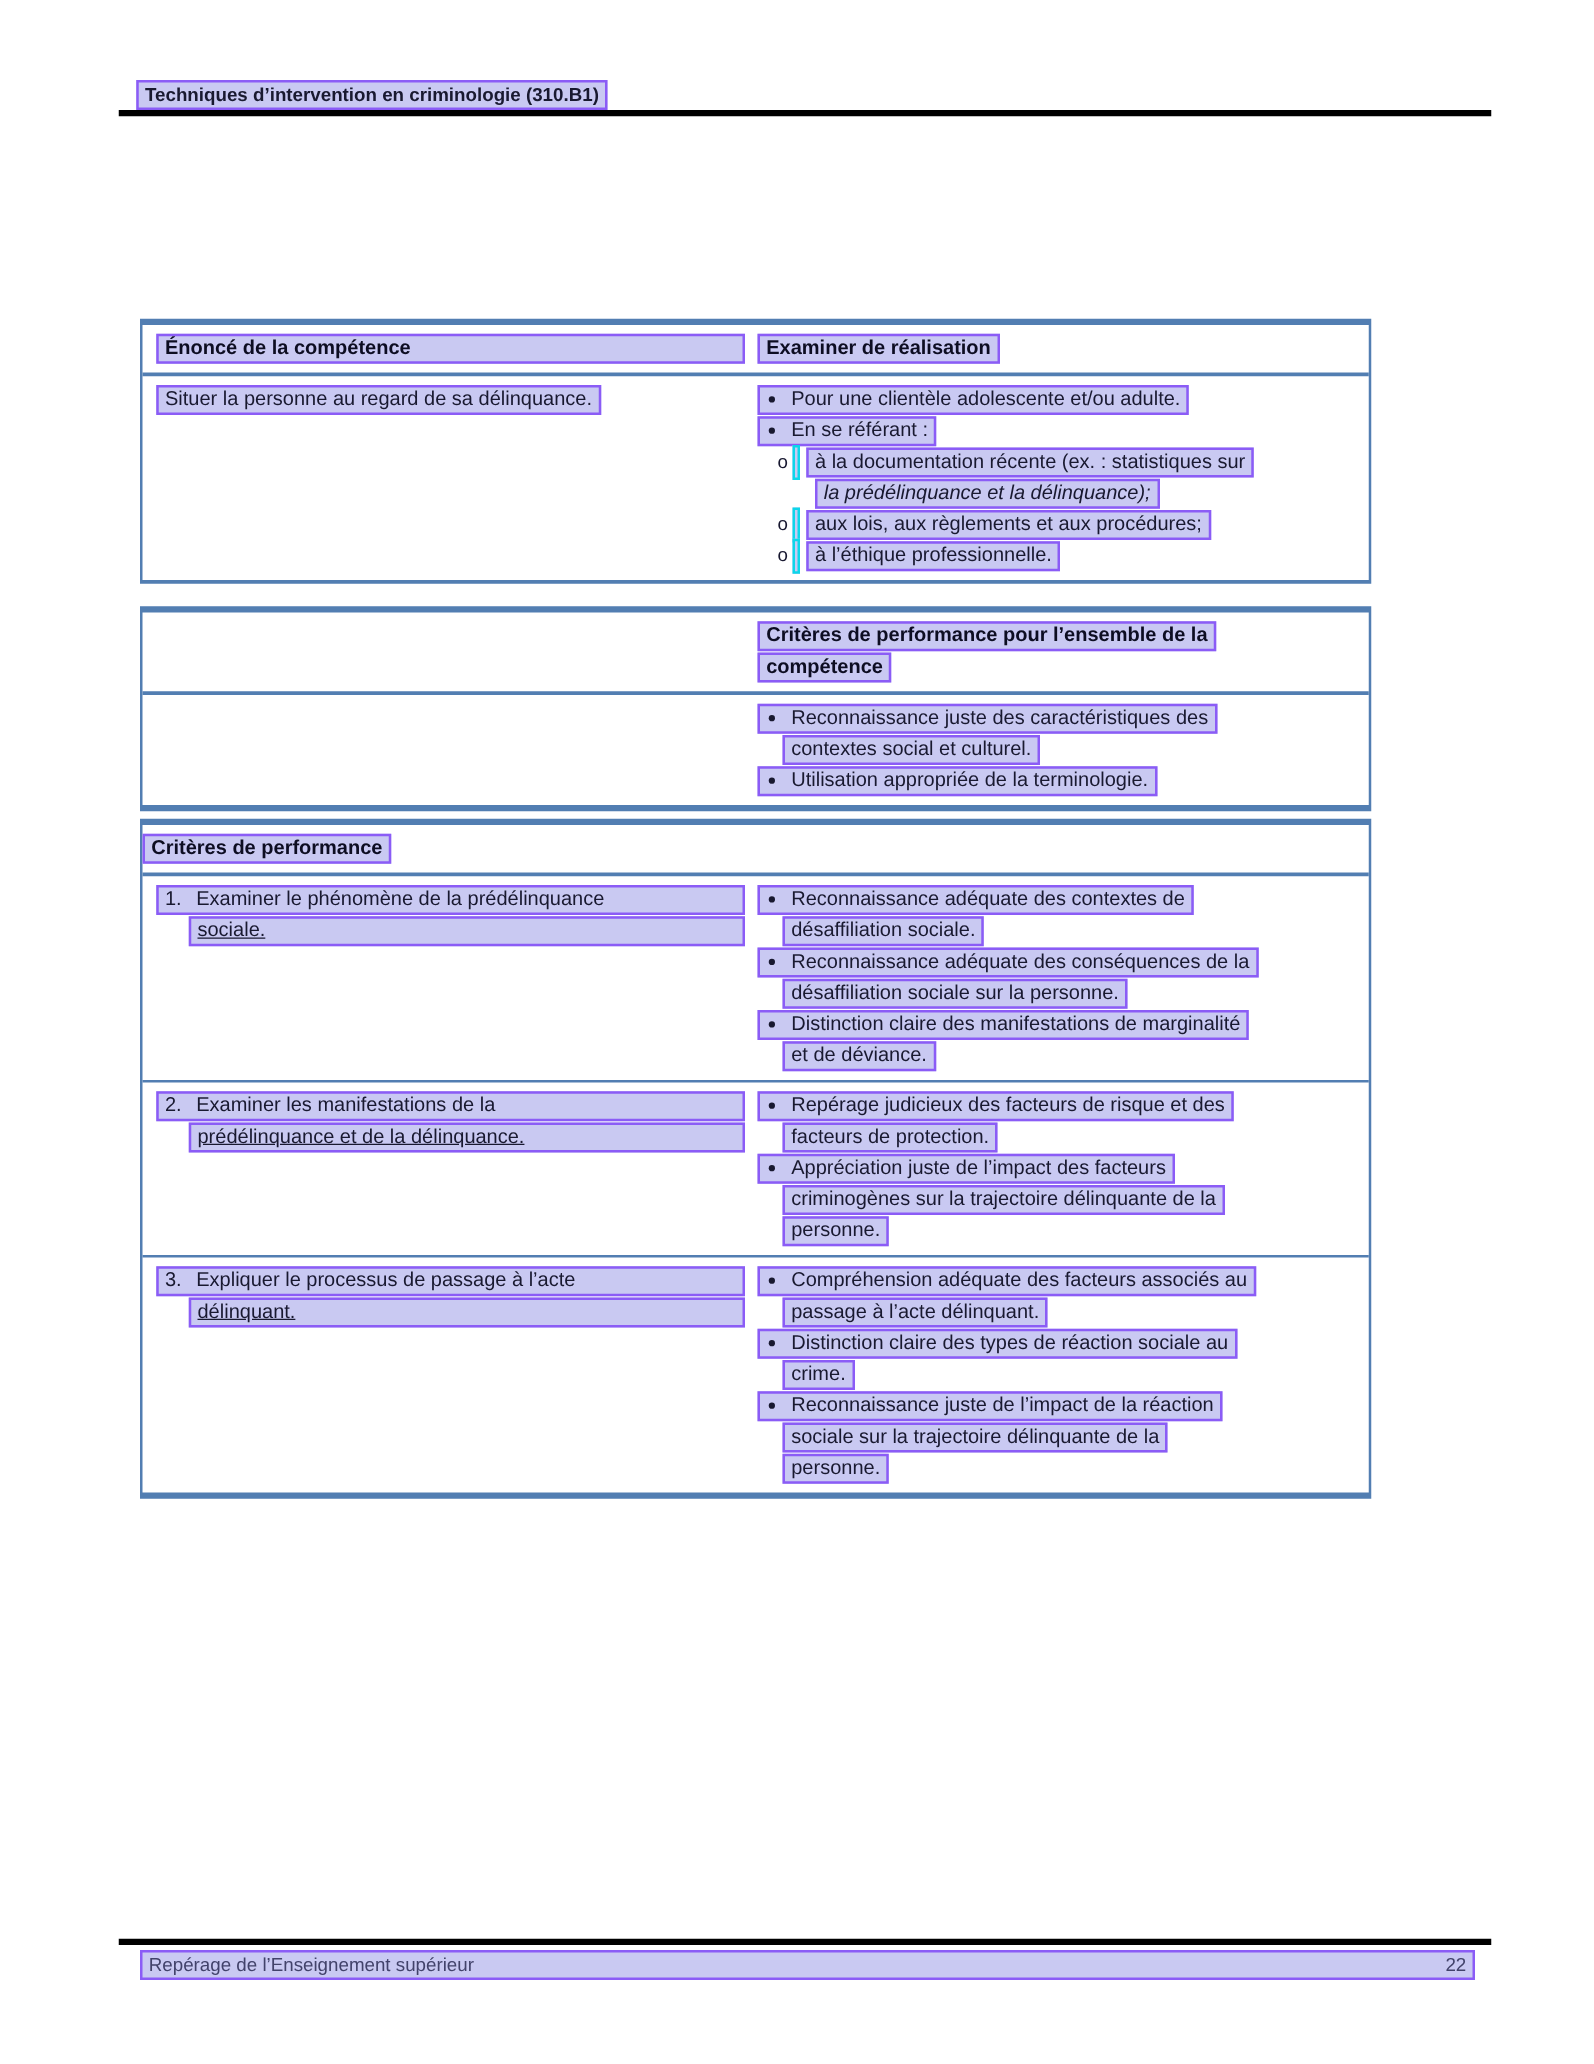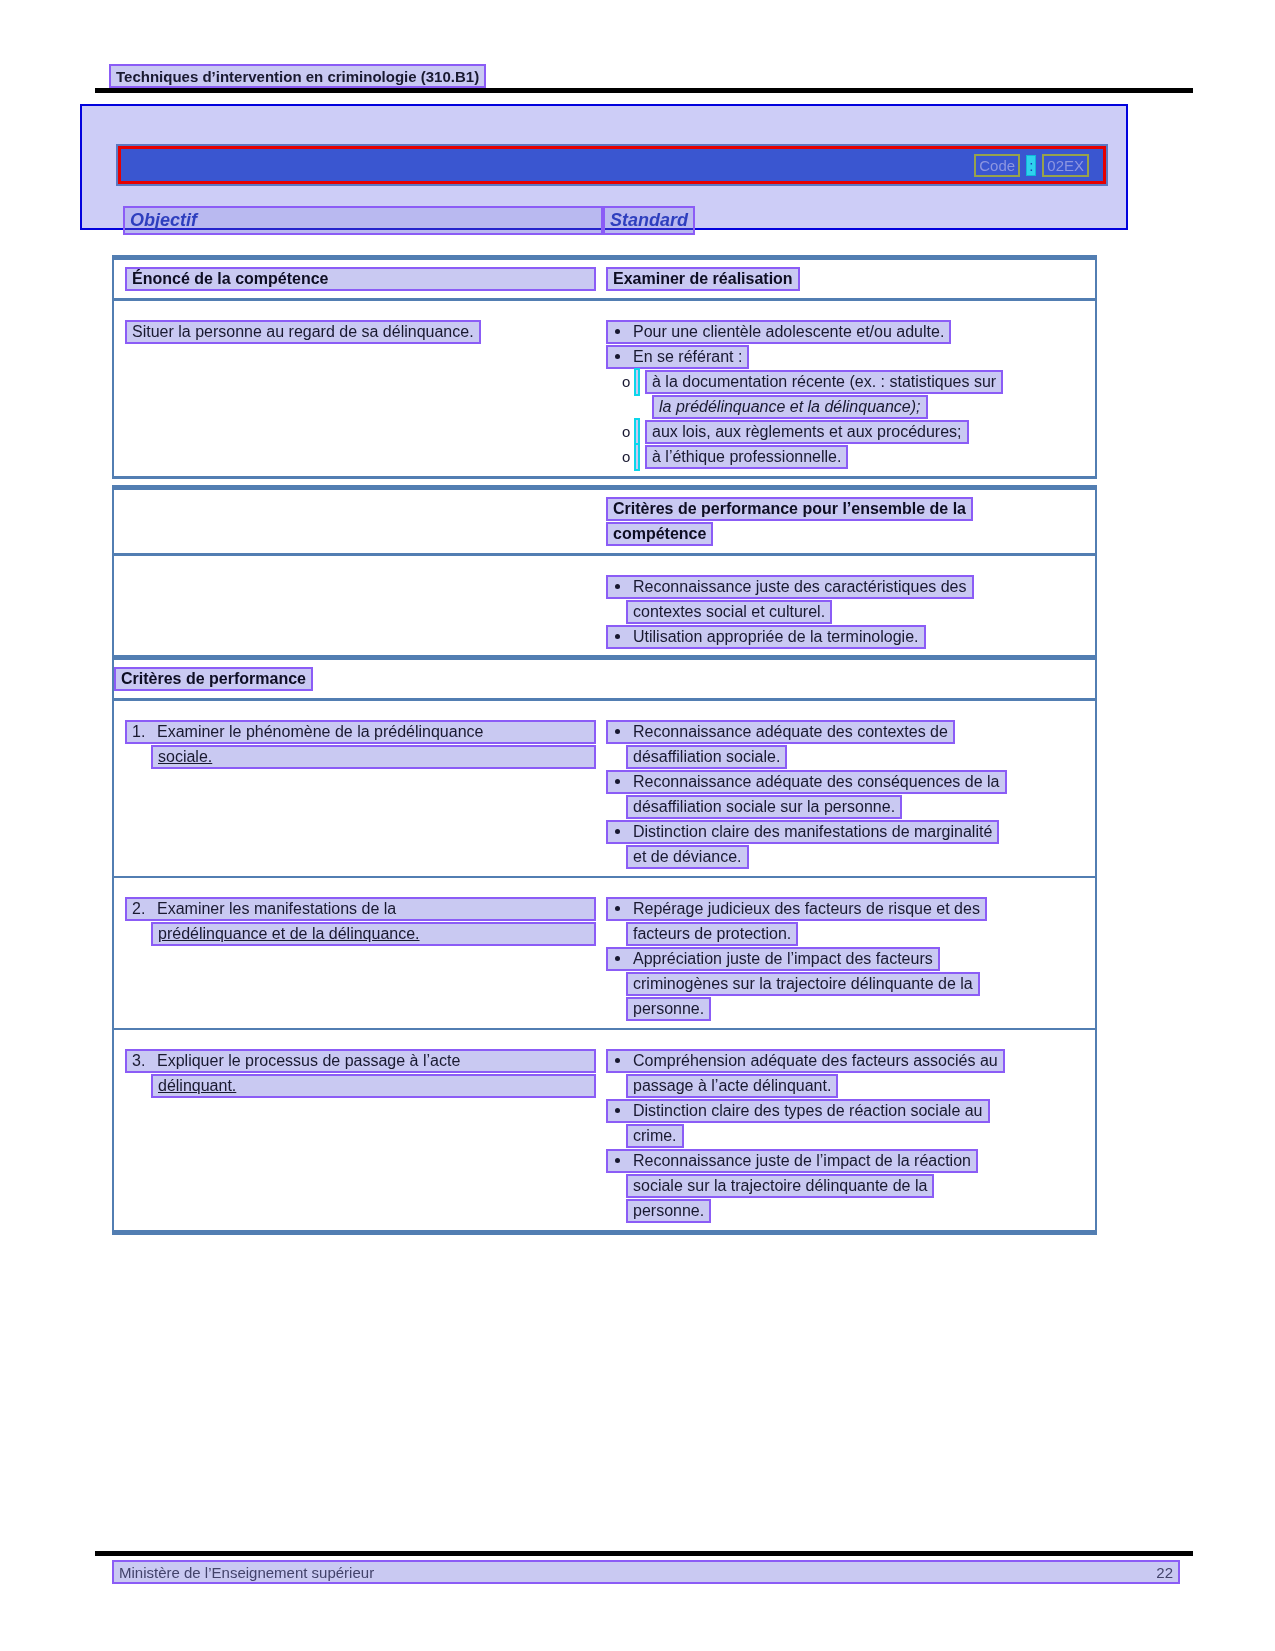--- a/index.html
+++ b/index.html
@@ -56,47 +56,36 @@
 
   
   .tbl {
     position:absolute; left:112px; width:985px; box-sizing:border-box;
     border:2px solid #527eb2; border-top-width:5px; background:#ffffff;
   }
   .tbl1 { top:255px; border-bottom-width:3px; }
   .tbl2 { top:485px; border-bottom-width:5px; }
   .tbl3 { top:655px; border-bottom-width:5px; }
   .thead { display:flex; padding:6px 0 7px; border-bottom:3px solid #527eb2; }
-  .trow  { display:flex; padding:18px 0 7px; }
+  .trow  { display:flex; padding:6px 0 7px; }
   .trow + .trow { border-top:2px solid #527eb2; }
   .cell { box-sizing:border-box; }
   .cell.left  { width:492px; padding-left:11px; padding-right:10px; }
   .cell.right { flex:1; padding-right:8px; }
 </style>
 </head>
 <body>
 
 <div class="page">
 
   <div class="doc-title">
     <span class="hl">Techniques d’intervention en criminologie (310.B1)</span>
   </div>
   <div class="rule rule-top"></div>
 
-  <div class="banner">
-    <div class="bar">
-      <span class="code-box">Code</span>
-      <span class="colon-box">:</span>
-      <span class="code-box">02EX</span>
-    </div>
-    <div class="heads">
-      <span class="hl head-box head-obj">Objectif</span>
-      <span class="hl head-box">Standard</span>
-    </div>
-  </div>
 
   <div class="tbl tbl1">
     <div class="thead">
       <div class="cell left">
         <div class="line">
           <span class="hl bold stretch">Énoncé de la compétence</span>
         </div>
       </div>
       <div class="cell right">
         <div class="line">
@@ -346,18 +335,18 @@
               <span>personne.</span>
             </span>
           </div>
         </div>
     </div>
   </div>
 
   <div class="rule rule-bottom"></div>
   <div class="footer-line">
     <span class="hl footer-hl">
-      <span>Ministère de l’Enseignement supérieur</span>
+      <span>Repérage de l’Enseignement supérieur</span>
       <span>22</span>
     </span>
   </div>
 
 </div>
 
 </body></html>

